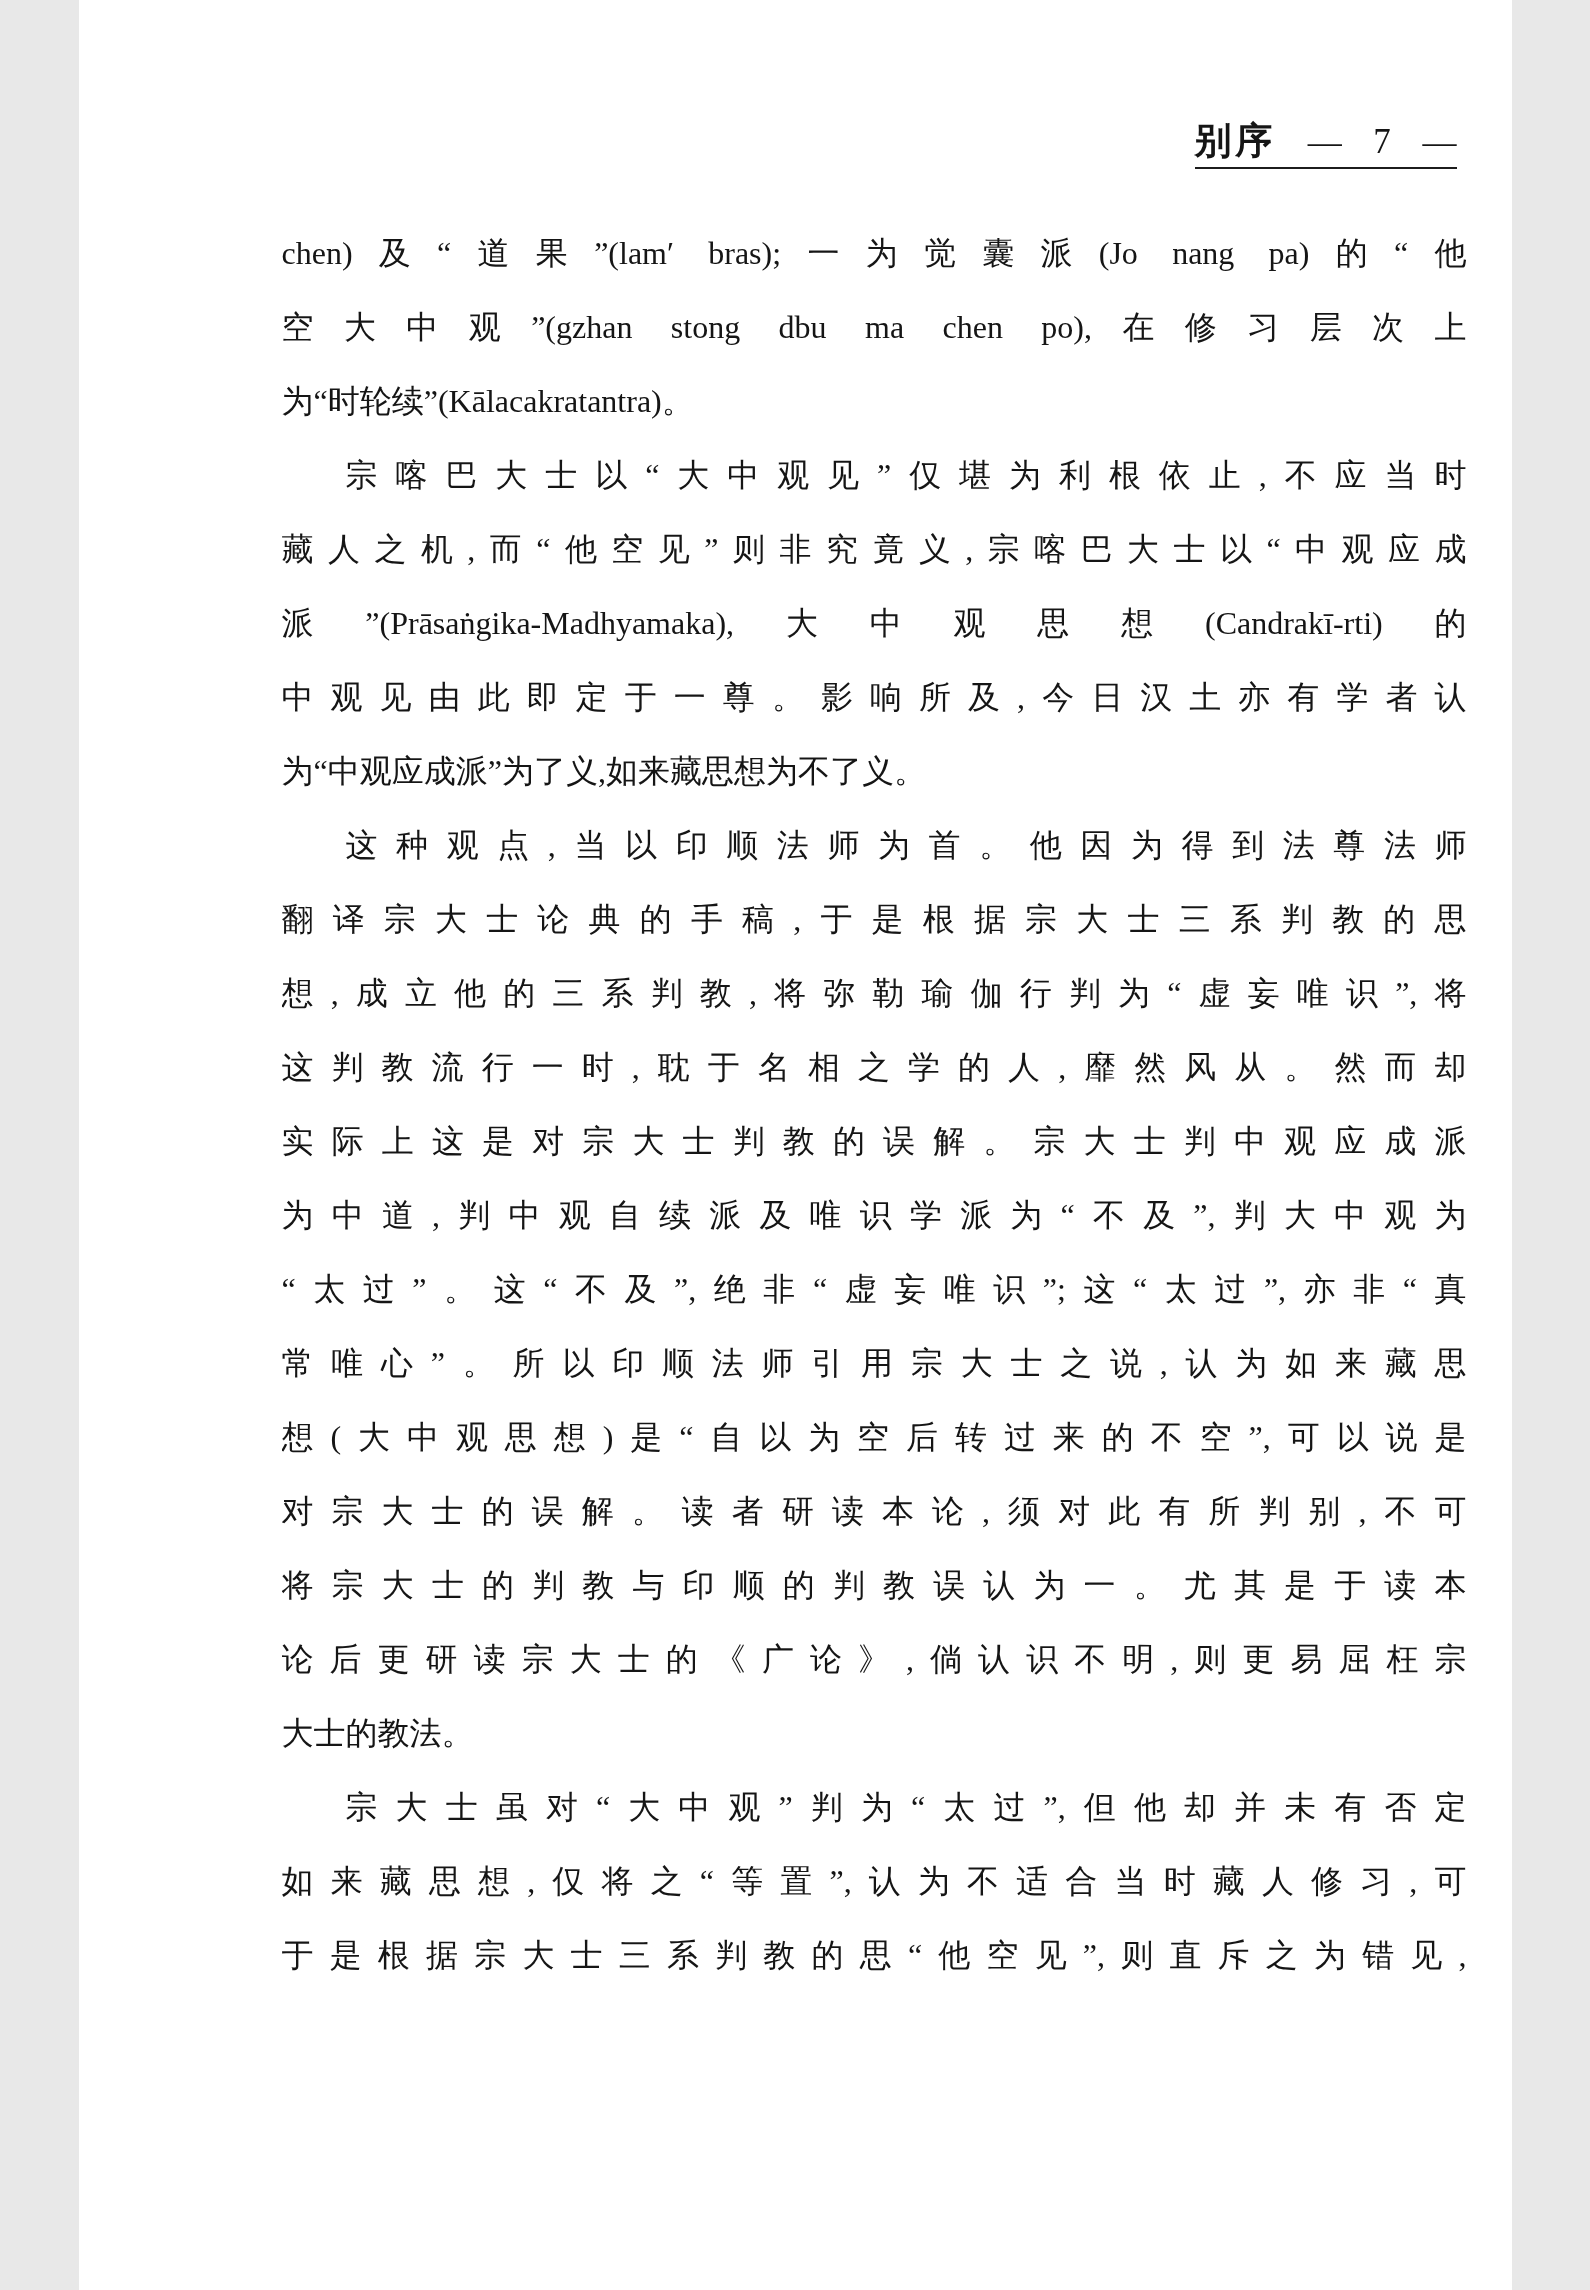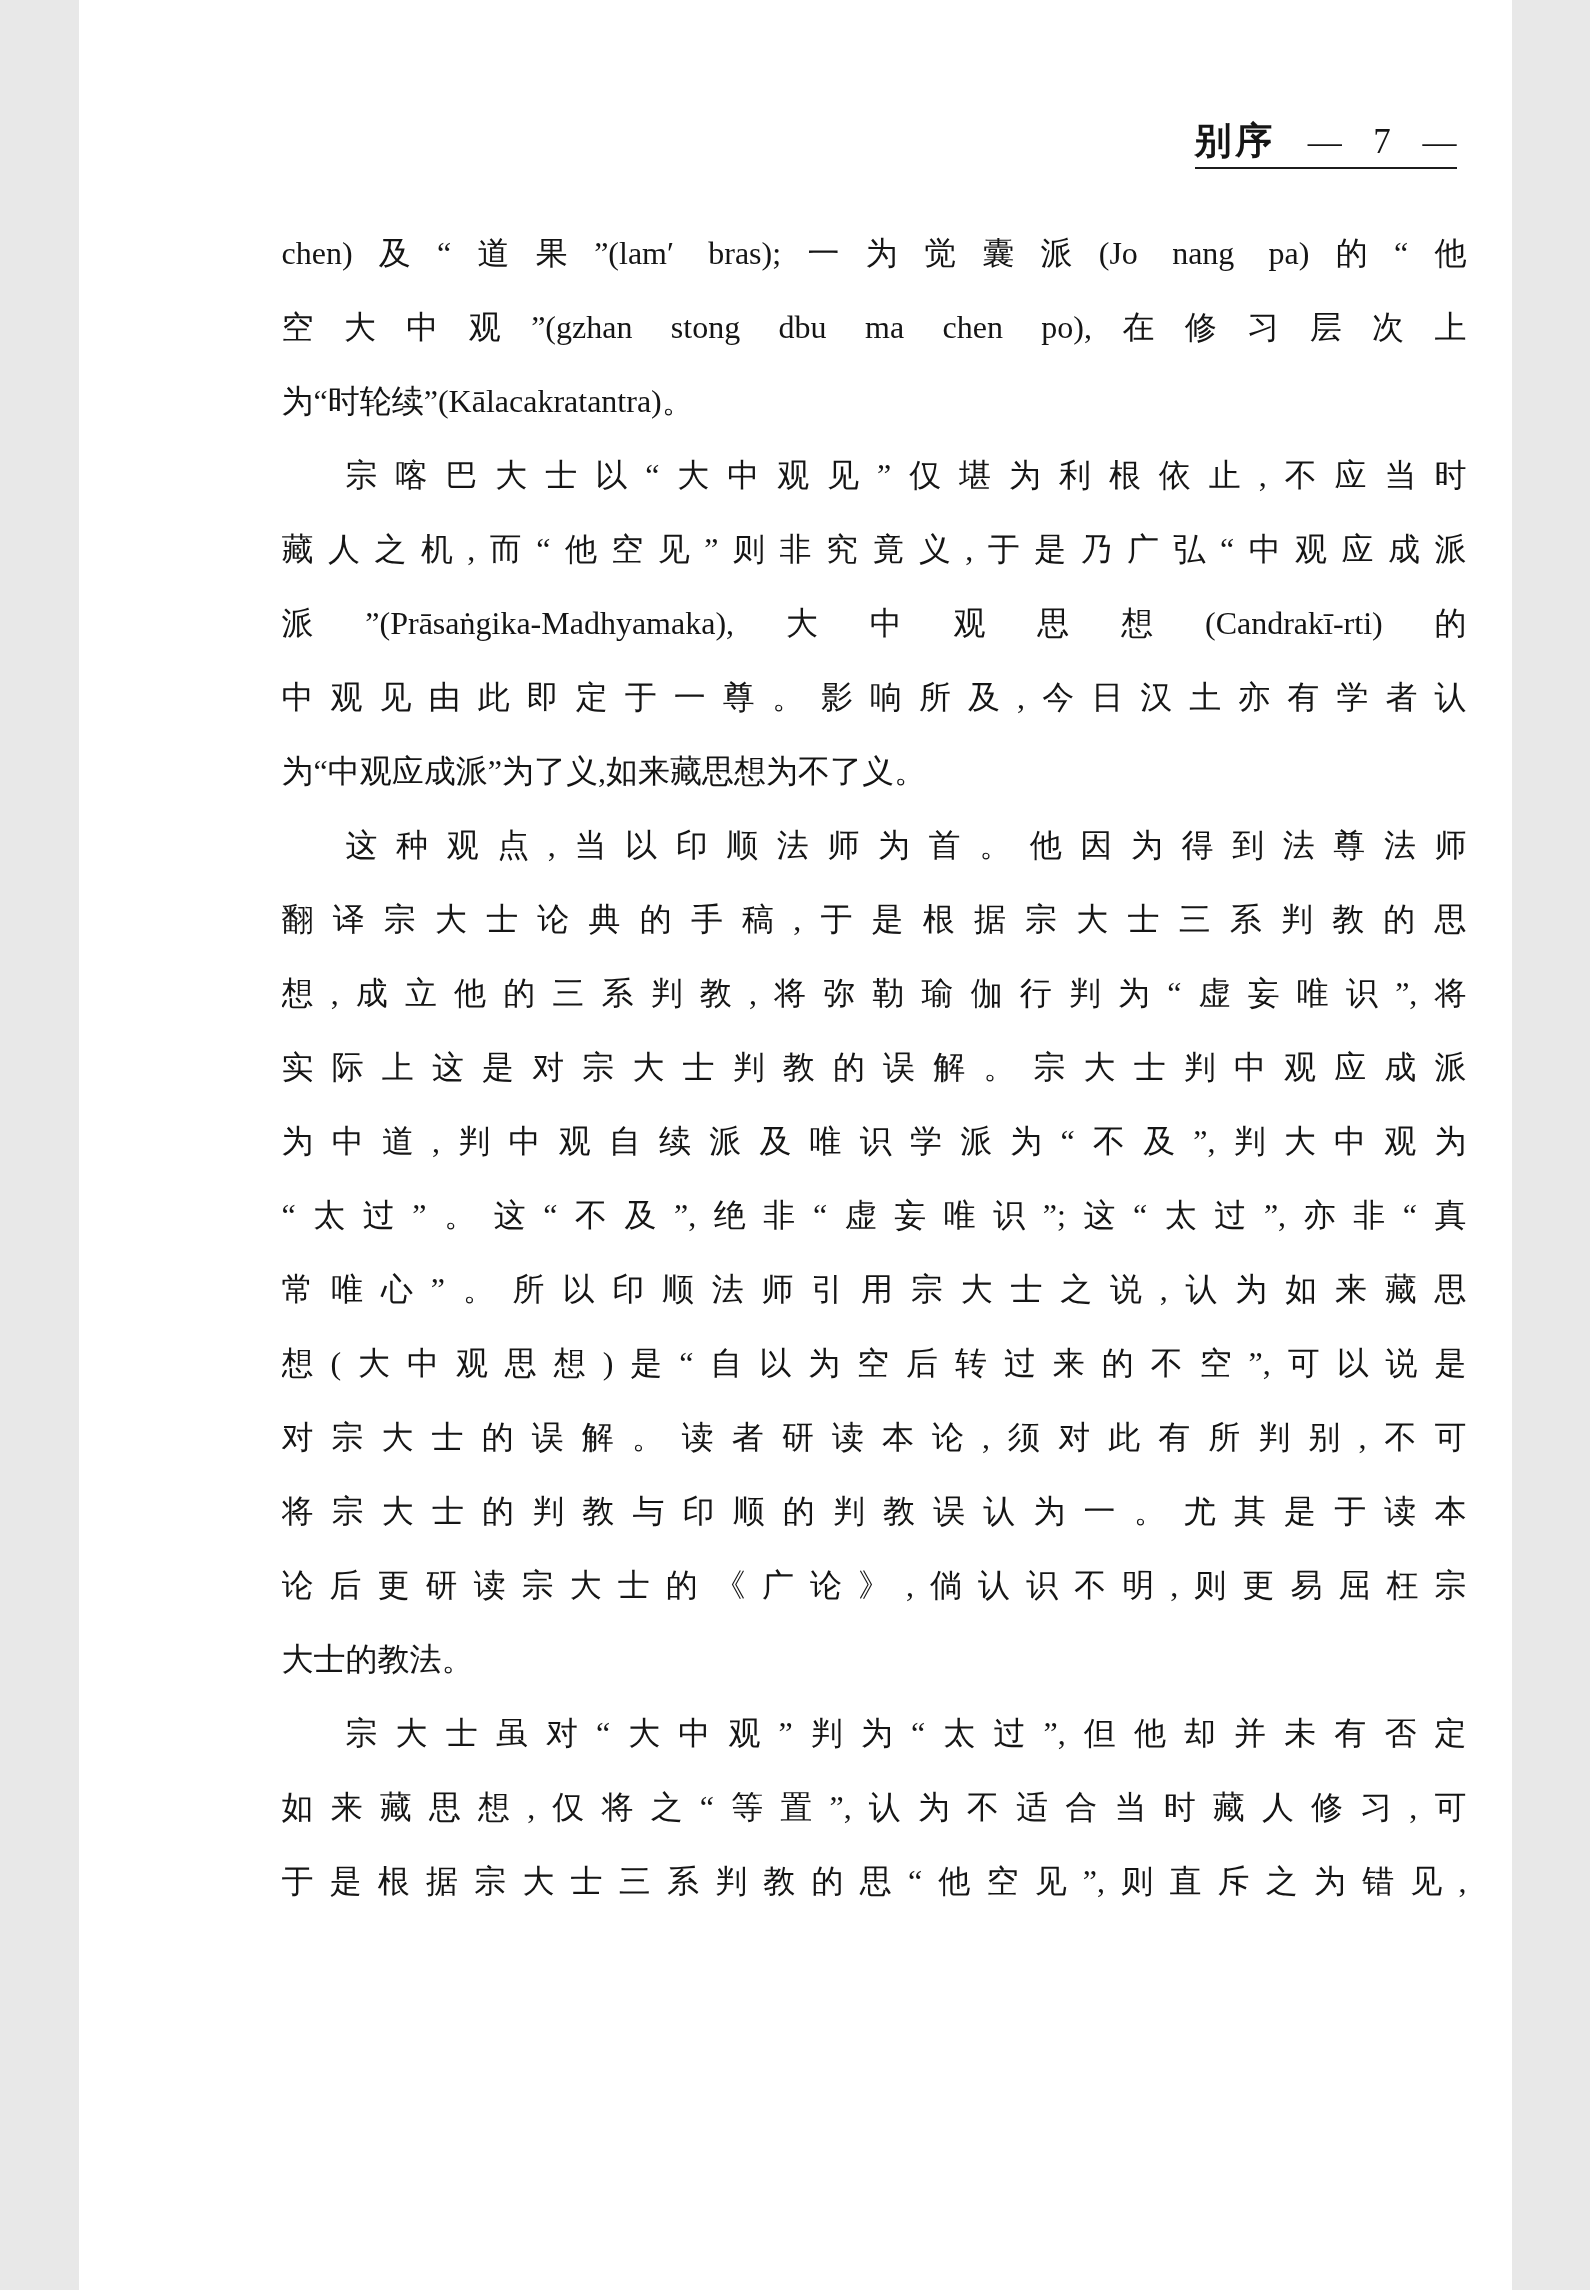--- a/index.html
+++ b/index.html
@@ -56,27 +56,28 @@
     <span class="dash">—</span>
     <span class="page-number">7</span>
     <span class="dash">—</span>
   </div>
 
   <div class="textblock">
     <div class="line">chen)及“道果”(lam′ bras);一为觉囊派(Jo nang pa)的“他</div>
     <div class="line">空大中观”(gzhan stong dbu ma chen po),在修习层次上</div>
     <div class="line para-end">为“时轮续”(Kālacakratantra)。</div>
     <div class="line para-start">宗喀巴大士以“大中观见”仅堪为利根依止,不应当时</div>
-    <div class="line">藏人之机,而“他空见”则非究竟义,于是乃广弘“中观应成派</div>
+    <div class="line">藏人之机,而“他空见”则非究竟义,宗喀巴大士以“中观应成</div>
     <div class="line">派”(Prāsaṅgika-Madhyamaka),大中观思想(Candrakī-rti)的</div>
     <div class="line">中观见由此即定于一尊。影响所及,今日汉土亦有学者认</div>
     <div class="line para-end">为“中观应成派”为了义,如来藏思想为不了义。</div>
     <div class="line para-start">这种观点,当以印顺法师为首。他因为得到法尊法师</div>
     <div class="line">翻译宗大士论典的手稿,于是根据宗大士三系判教的思</div>
     <div class="line">想,成立他的三系判教,将弥勒瑜伽行判为“虚妄唯识”,将</div>
+    <div class="line">这判教流行一时,耽于名相之学的人,靡然风从。然而却</div>
     <div class="line">实际上这是对宗大士判教的误解。宗大士判中观应成派</div>
     <div class="line">为中道,判中观自续派及唯识学派为“不及”,判大中观为</div>
     <div class="line">“太过”。这“不及”,绝非“虚妄唯识”;这“太过”,亦非“真</div>
     <div class="line">常唯心”。所以印顺法师引用宗大士之说,认为如来藏思</div>
     <div class="line">想(大中观思想)是“自以为空后转过来的不空”,可以说是</div>
     <div class="line">对宗大士的误解。读者研读本论,须对此有所判别,不可</div>
     <div class="line">将宗大士的判教与印顺的判教误认为一。尤其是于读本</div>
     <div class="line">论后更研读宗大士的《广论》,倘认识不明,则更易屈枉宗</div>
     <div class="line para-end">大士的教法。</div>
     <div class="line para-start">宗大士虽对“大中观”判为“太过”,但他却并未有否定</div>

